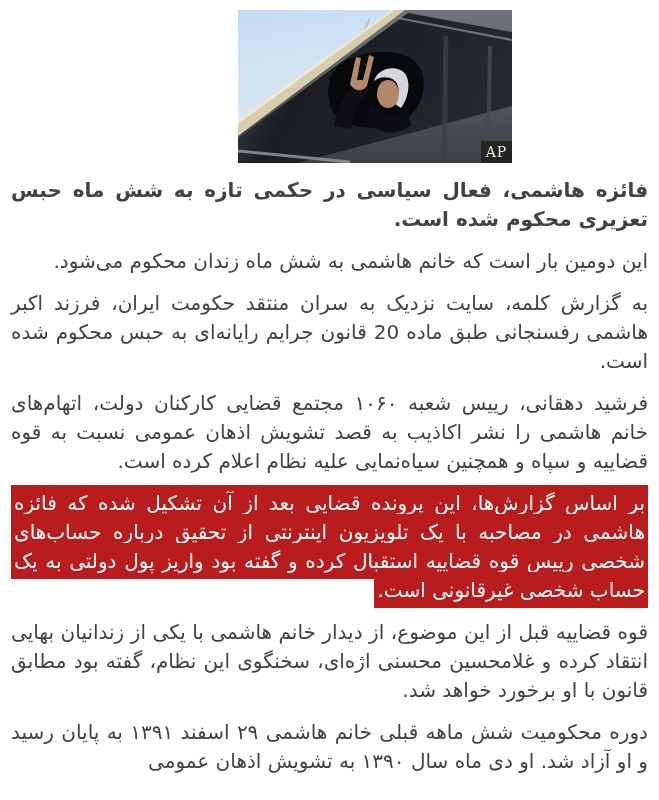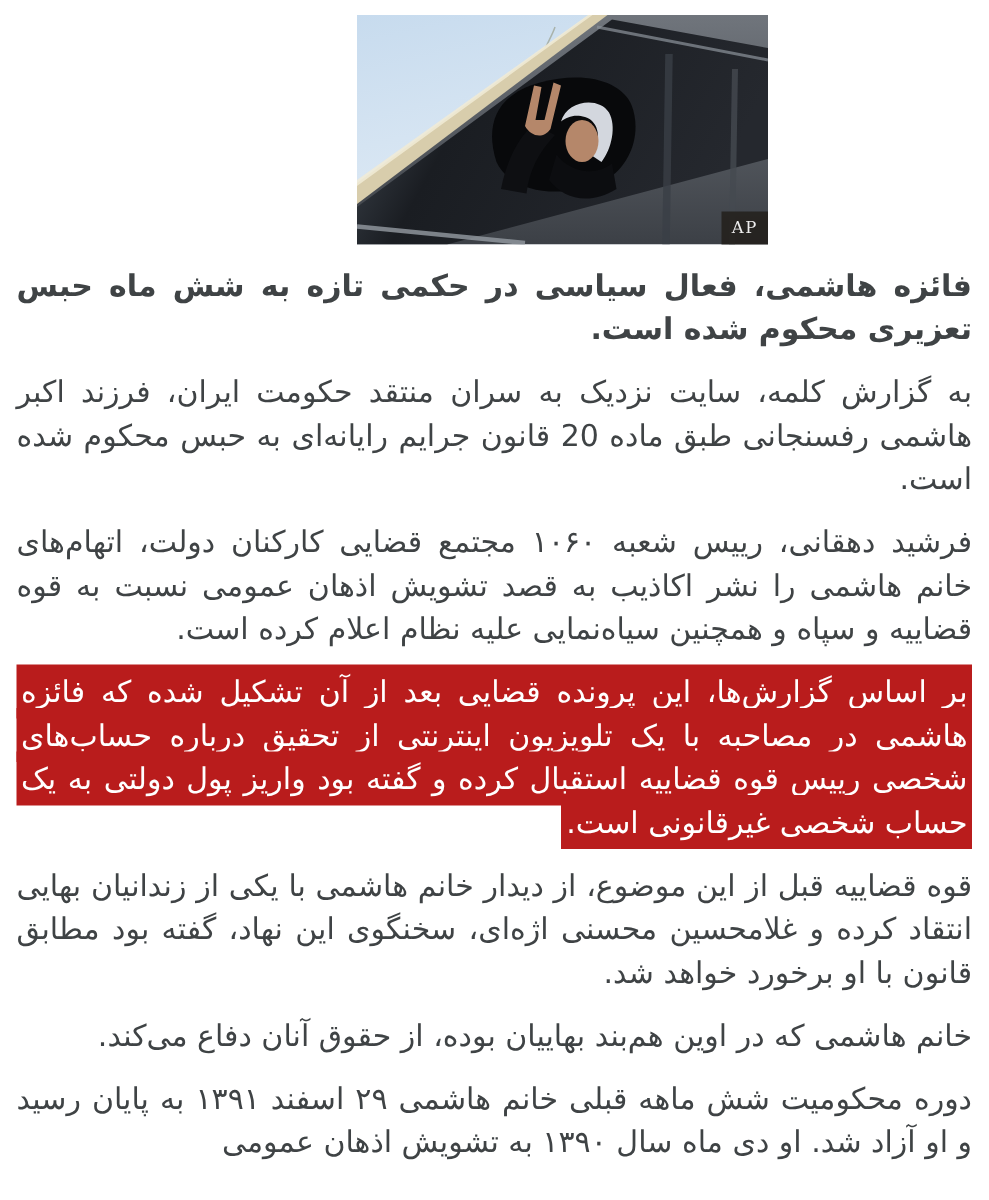--- a/index.html
+++ b/index.html
@@ -14,21 +14,21 @@
     margin: 10px 147px 0 238px;
     position: relative; padding: 0;
   }
   figure.photo svg { display: block; width: 274px; height: 153px; }
   .ap-badge {
     position: absolute; right: 0; bottom: 0;
     width: 31px; height: 22px;
     background: rgba(33,29,24,0.82);
     color: #eeeeee;
     font-family: "DejaVu Serif", "Liberation Serif", serif;
-    font-size: 11px; line-height: 22px; text-align: center;
+    font-size: 14px; line-height: 22px; text-align: center;
     letter-spacing: 1px;
   }
 
   article.body { padding: 0 11px 14px 11px; }
   article.body p {
     font-size: 20px; line-height: 29px;
     color: #3f4345;
     text-align: justify;
     margin: 13px 0;
   }
@@ -92,28 +92,28 @@
 
       <path d="M96,116 C100,96 108,81 118,73 L132,80 C121,92 115,103 113,119 Z" fill="#0e0f12"></path>
       <path d="M112,74 L118,47 L123,48 L119,70 L125,70 L131,45 L136,47 L129,76 C124,83 116,81 112,74 Z" fill="#b5876a"></path>
     </svg>
     <figcaption class="ap-badge">AP</figcaption>
   </figure>
 
   <article class="body">
     <p class="lead">فائزه هاشمی، فعال سیاسی در حکمی تازه به شش ماه حبس تعزیری محکوم شده است.</p>
 
+    <p>این دومین بار است که خانم هاشمی به شش ماه زندان محکوم می‌شود.</p>
 
     <p>به گزارش کلمه، سایت نزدیک به سران منتقد حکومت ایران، فرزند اکبر هاشمی رفسنجانی طبق ماده 20 قانون جرایم رایانه‌ای به حبس محکوم شده است.</p>
 
     <p>فرشید دهقانی، رییس شعبه ۱۰۶۰ مجتمع قضایی کارکنان دولت، اتهام‌های خانم هاشمی را نشر اکاذیب به قصد تشویش اذهان عمومی نسبت به قوه قضاییه و سپاه و همچنین سیاه‌نمایی علیه نظام اعلام کرده است.</p>
 
     <p><span class="hl">بر اساس گزارش‌ها، این پرونده قضایی بعد از آن تشکیل شده که فائزه هاشمی در مصاحبه با یک تلویزیون اینترنتی از تحقیق درباره حساب‌های شخصی رییس قوه قضاییه استقبال کرده و گفته بود واریز پول دولتی به یک حساب شخصی غیرقانونی است.</span></p>
 
 
-    <p>قوه قضاییه قبل از این موضوع، از دیدار خانم هاشمی با یکی از زندانیان بهایی انتقاد کرده و غلامحسین محسنی اژه‌ای، سخنگوی این نهاد، گفته بود مطابق قانون با او برخورد خواهد شد.</p>
+    <p>قوه قضاییه قبل از این موضوع، از دیدار خانم هاشمی با یکی از زندانیان بهایی انتقاد کرده و غلامحسین محسنی اژه‌ای، سخنگوی این نظام، گفته بود مطابق قانون با او برخورد خواهد شد.</p>
 
-    <p>خانم هاشمی که در اوین هم‌بند بهاییان بوده، از حقوق آنان دفاع می‌کند.</p>
 
     <p><span>دوره محکومیت شش ماهه قبلی خانم هاشمی ۲۹ اسفند ۱۳۹۱ به پایان رسید و او آزاد شد. او دی ماه سال ۱۳۹۰ به تشویش اذهان عمومی </span></p>
   </article>
 
 </div>
 
 </body></html>

